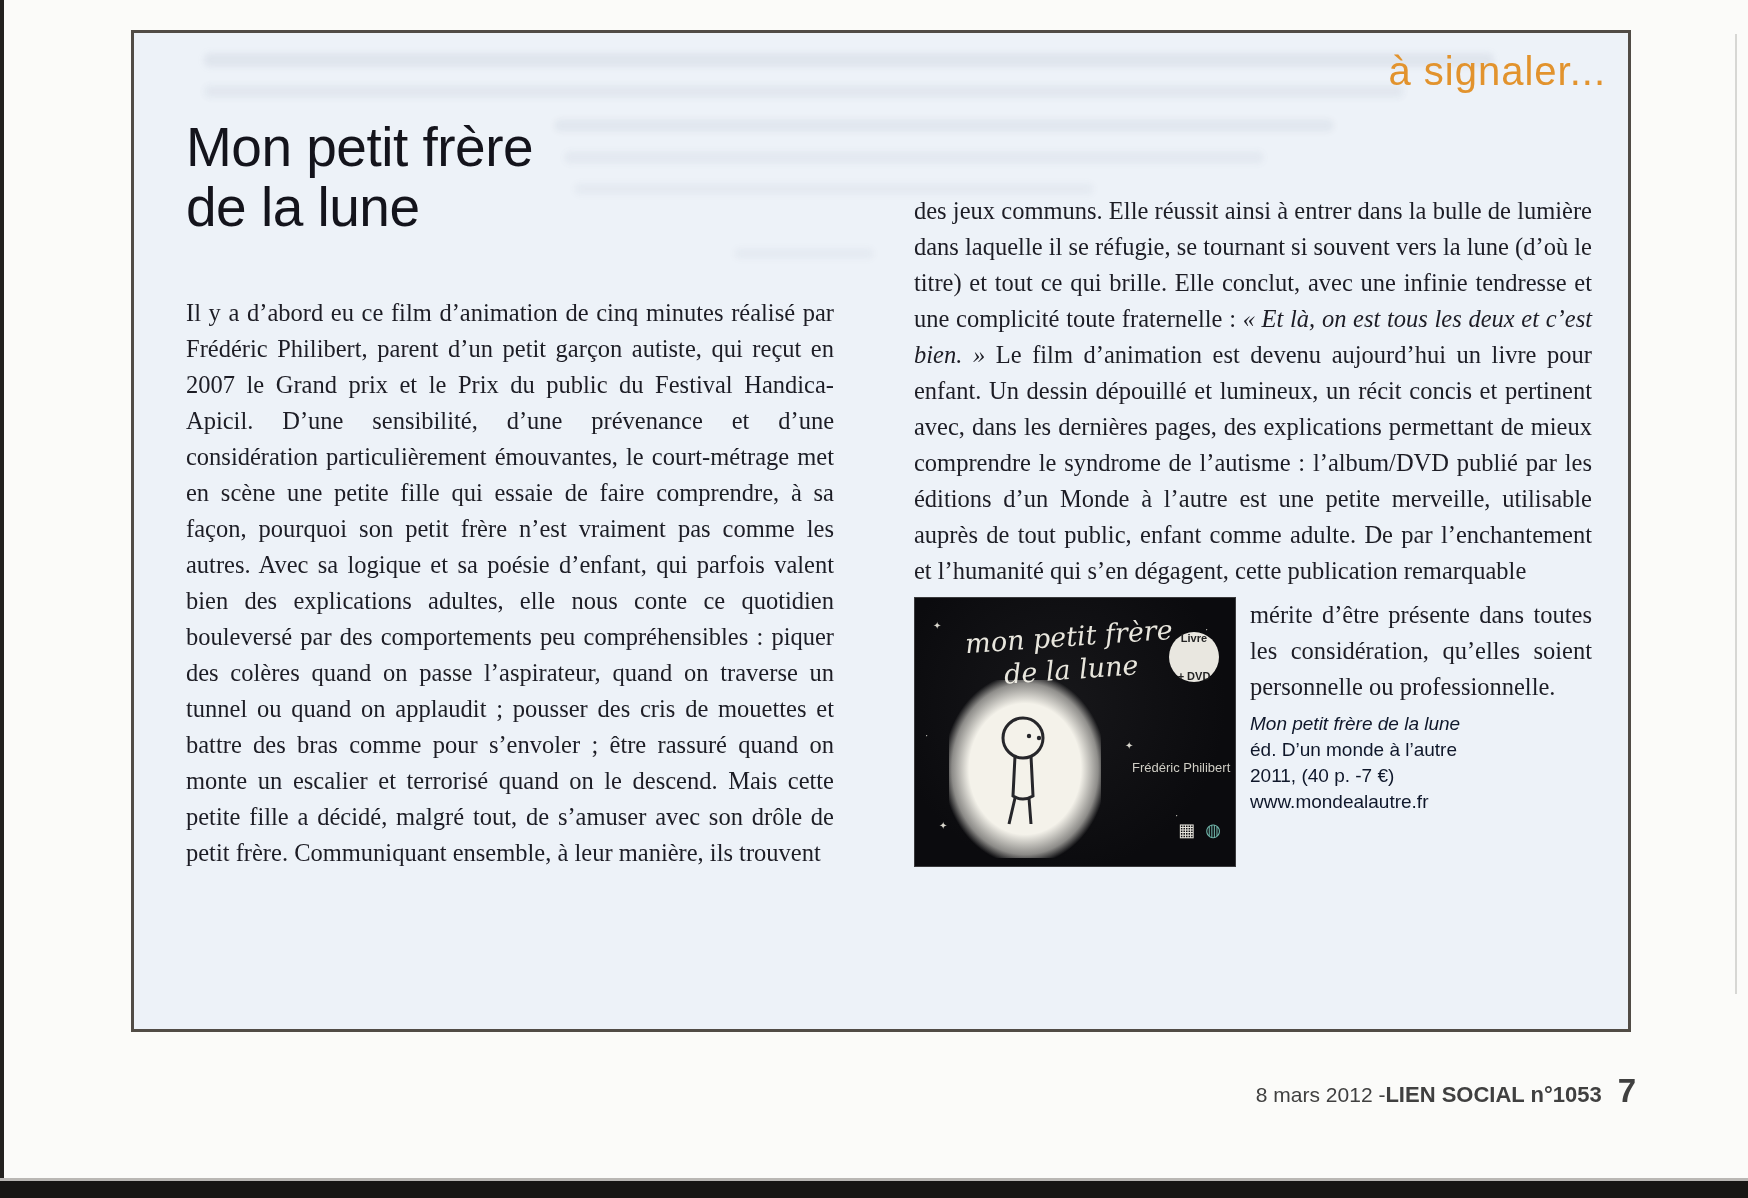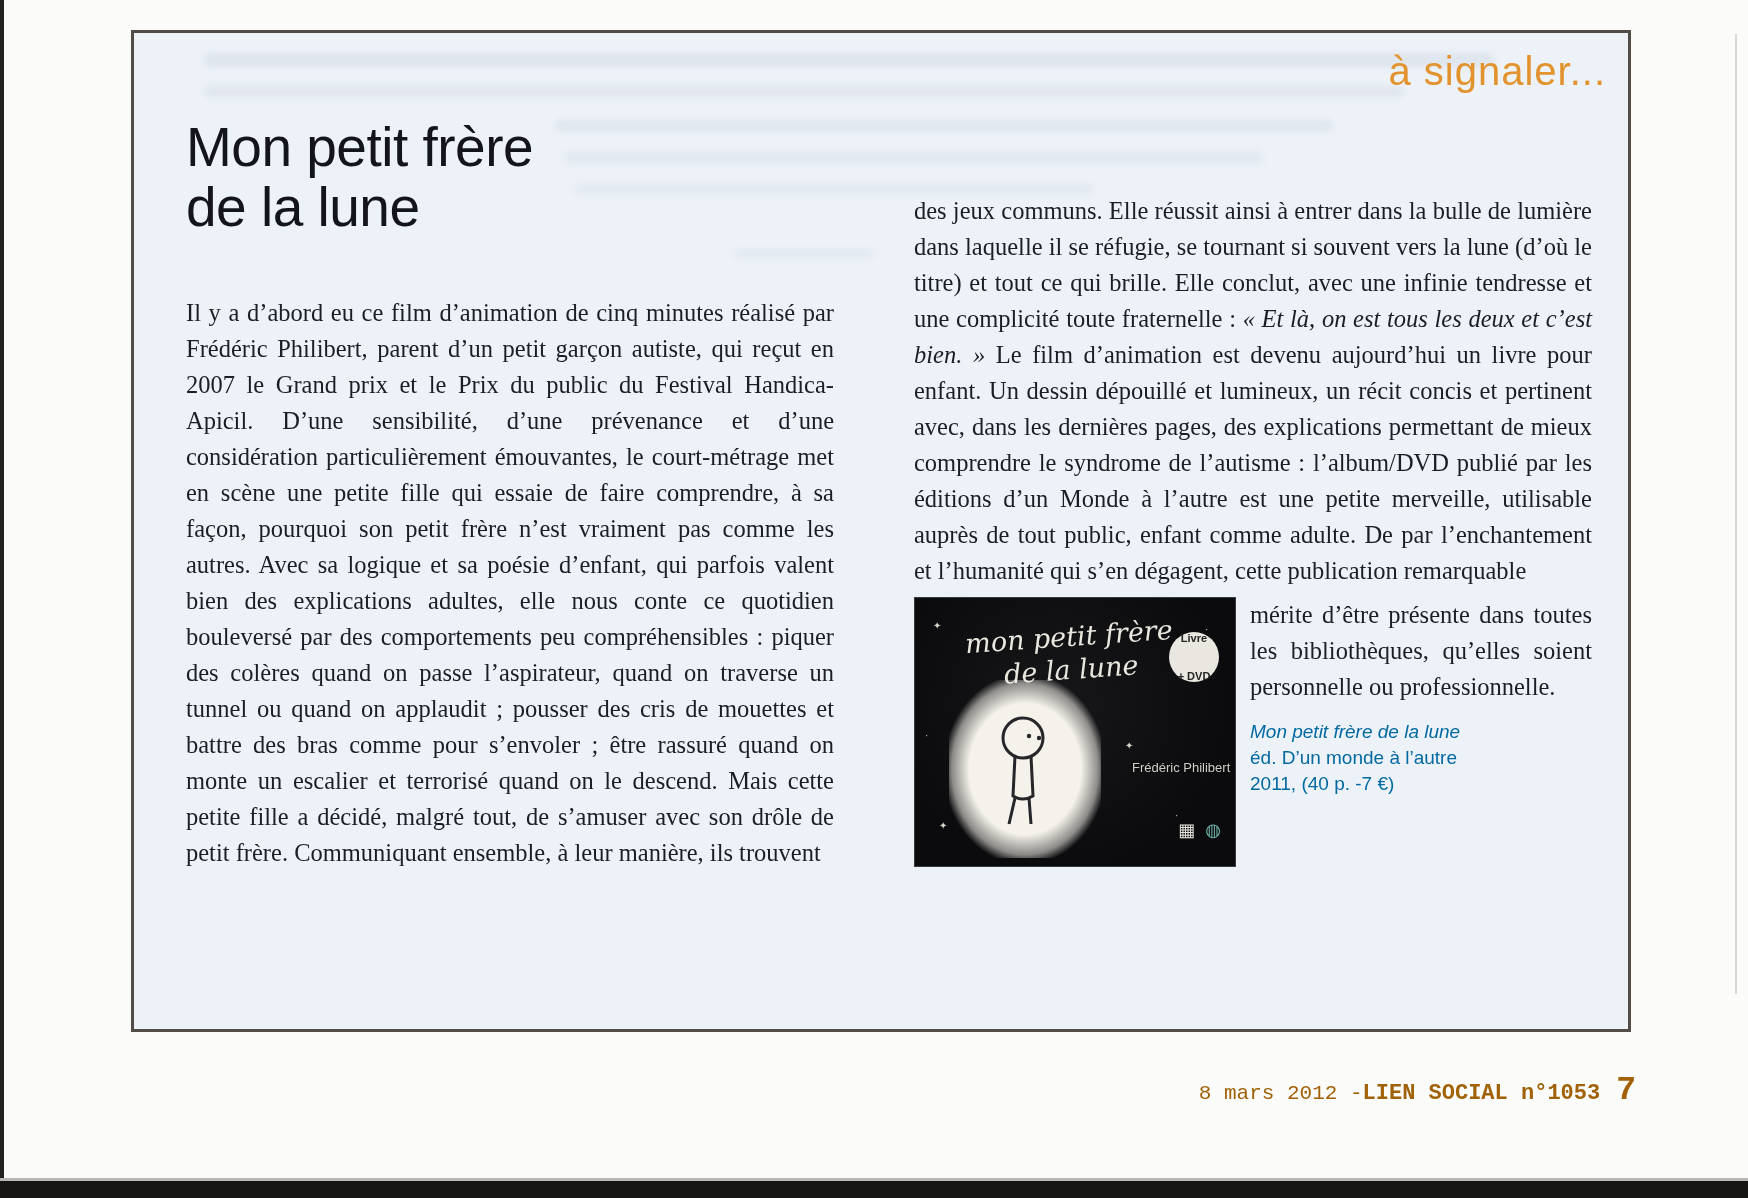--- a/index.html
+++ b/index.html
@@ -70,28 +70,28 @@
     font-family:"Liberation Sans", sans-serif;font-size:13px;color:#cfcdc4;margin-left:21px;
   }
   .cover-logos{position:absolute;right:14px;bottom:18px;display:flex;gap:10px;align-items:center;}
   .logo-glyph{font-size:18px;color:#e4e2da;}
   .logo-glyph.teal{color:#6fb3a8;}
   .star{position:absolute;color:#d9d7cd;font-size:10px;}
 
   .wrap-stack{margin-left:14px;width:342px;}
   .wrap-text{font-size:24.5px;line-height:36px;text-align:justify;color:#1d1d25;margin:0;}
   .book-caption{
-    margin-top:14px;font-family:"Liberation Sans", sans-serif;
-    font-size:19px;line-height:26px;color:#0369a1;
+    margin-top:6px;font-family:"Liberation Sans", sans-serif;
+    font-size:19px;line-height:26px;color:#0f172a;
   }
   .caption-title{font-style:italic;}
 
   .page-footer{
     position:absolute;right:112px;top:1072px;
-    font-family:Liberation Mono, monospace;font-size:21px;color:#a16207;
+    font-family:Liberation Sans, sans-serif;font-size:21px;color:#404040;
     display:flex;align-items:baseline;text-align:center;
   }
   .footer-journal{font-weight:bold;font-size:22px;}
   .footer-page-number{font-weight:bold;font-size:33px;margin-left:16px;}
 </style>
 </head>
 <body>
 
 <div class="scan-edge-left"></div>
 <div class="scan-edge-right"></div>
@@ -152,25 +152,26 @@
 
         <div class="cover-author">Frédéric Philibert</div>
 
         <div class="cover-logos">
           <span class="logo-glyph">▦</span>
           <span class="logo-glyph teal">◍</span>
         </div>
       </div>
 
       <div class="wrap-stack">
-        <p class="wrap-text">mérite d’être présente dans toutes les bibliothèques, qu’elles soient personnelle ou professionnelle.</p>
+        <p class="wrap-text">mérite d’être présente dans toutes les considération, qu’elles soient personnelle ou professionnelle.</p>
         <div class="book-caption">
           <div class="caption-title">Mon petit frère de la lune</div>
           <div>éd. D’un monde à l’autre</div>
           <div>2011, (40 p. -7 €)</div>
+          <div>www.mondealautre.fr</div>
         </div>
       </div>
     </div>
   </div>
 
 </div>
 
 <div class="page-footer">
   <span>8 mars 2012 - </span>
   <span class="footer-journal">LIEN SOCIAL n°1053</span>

